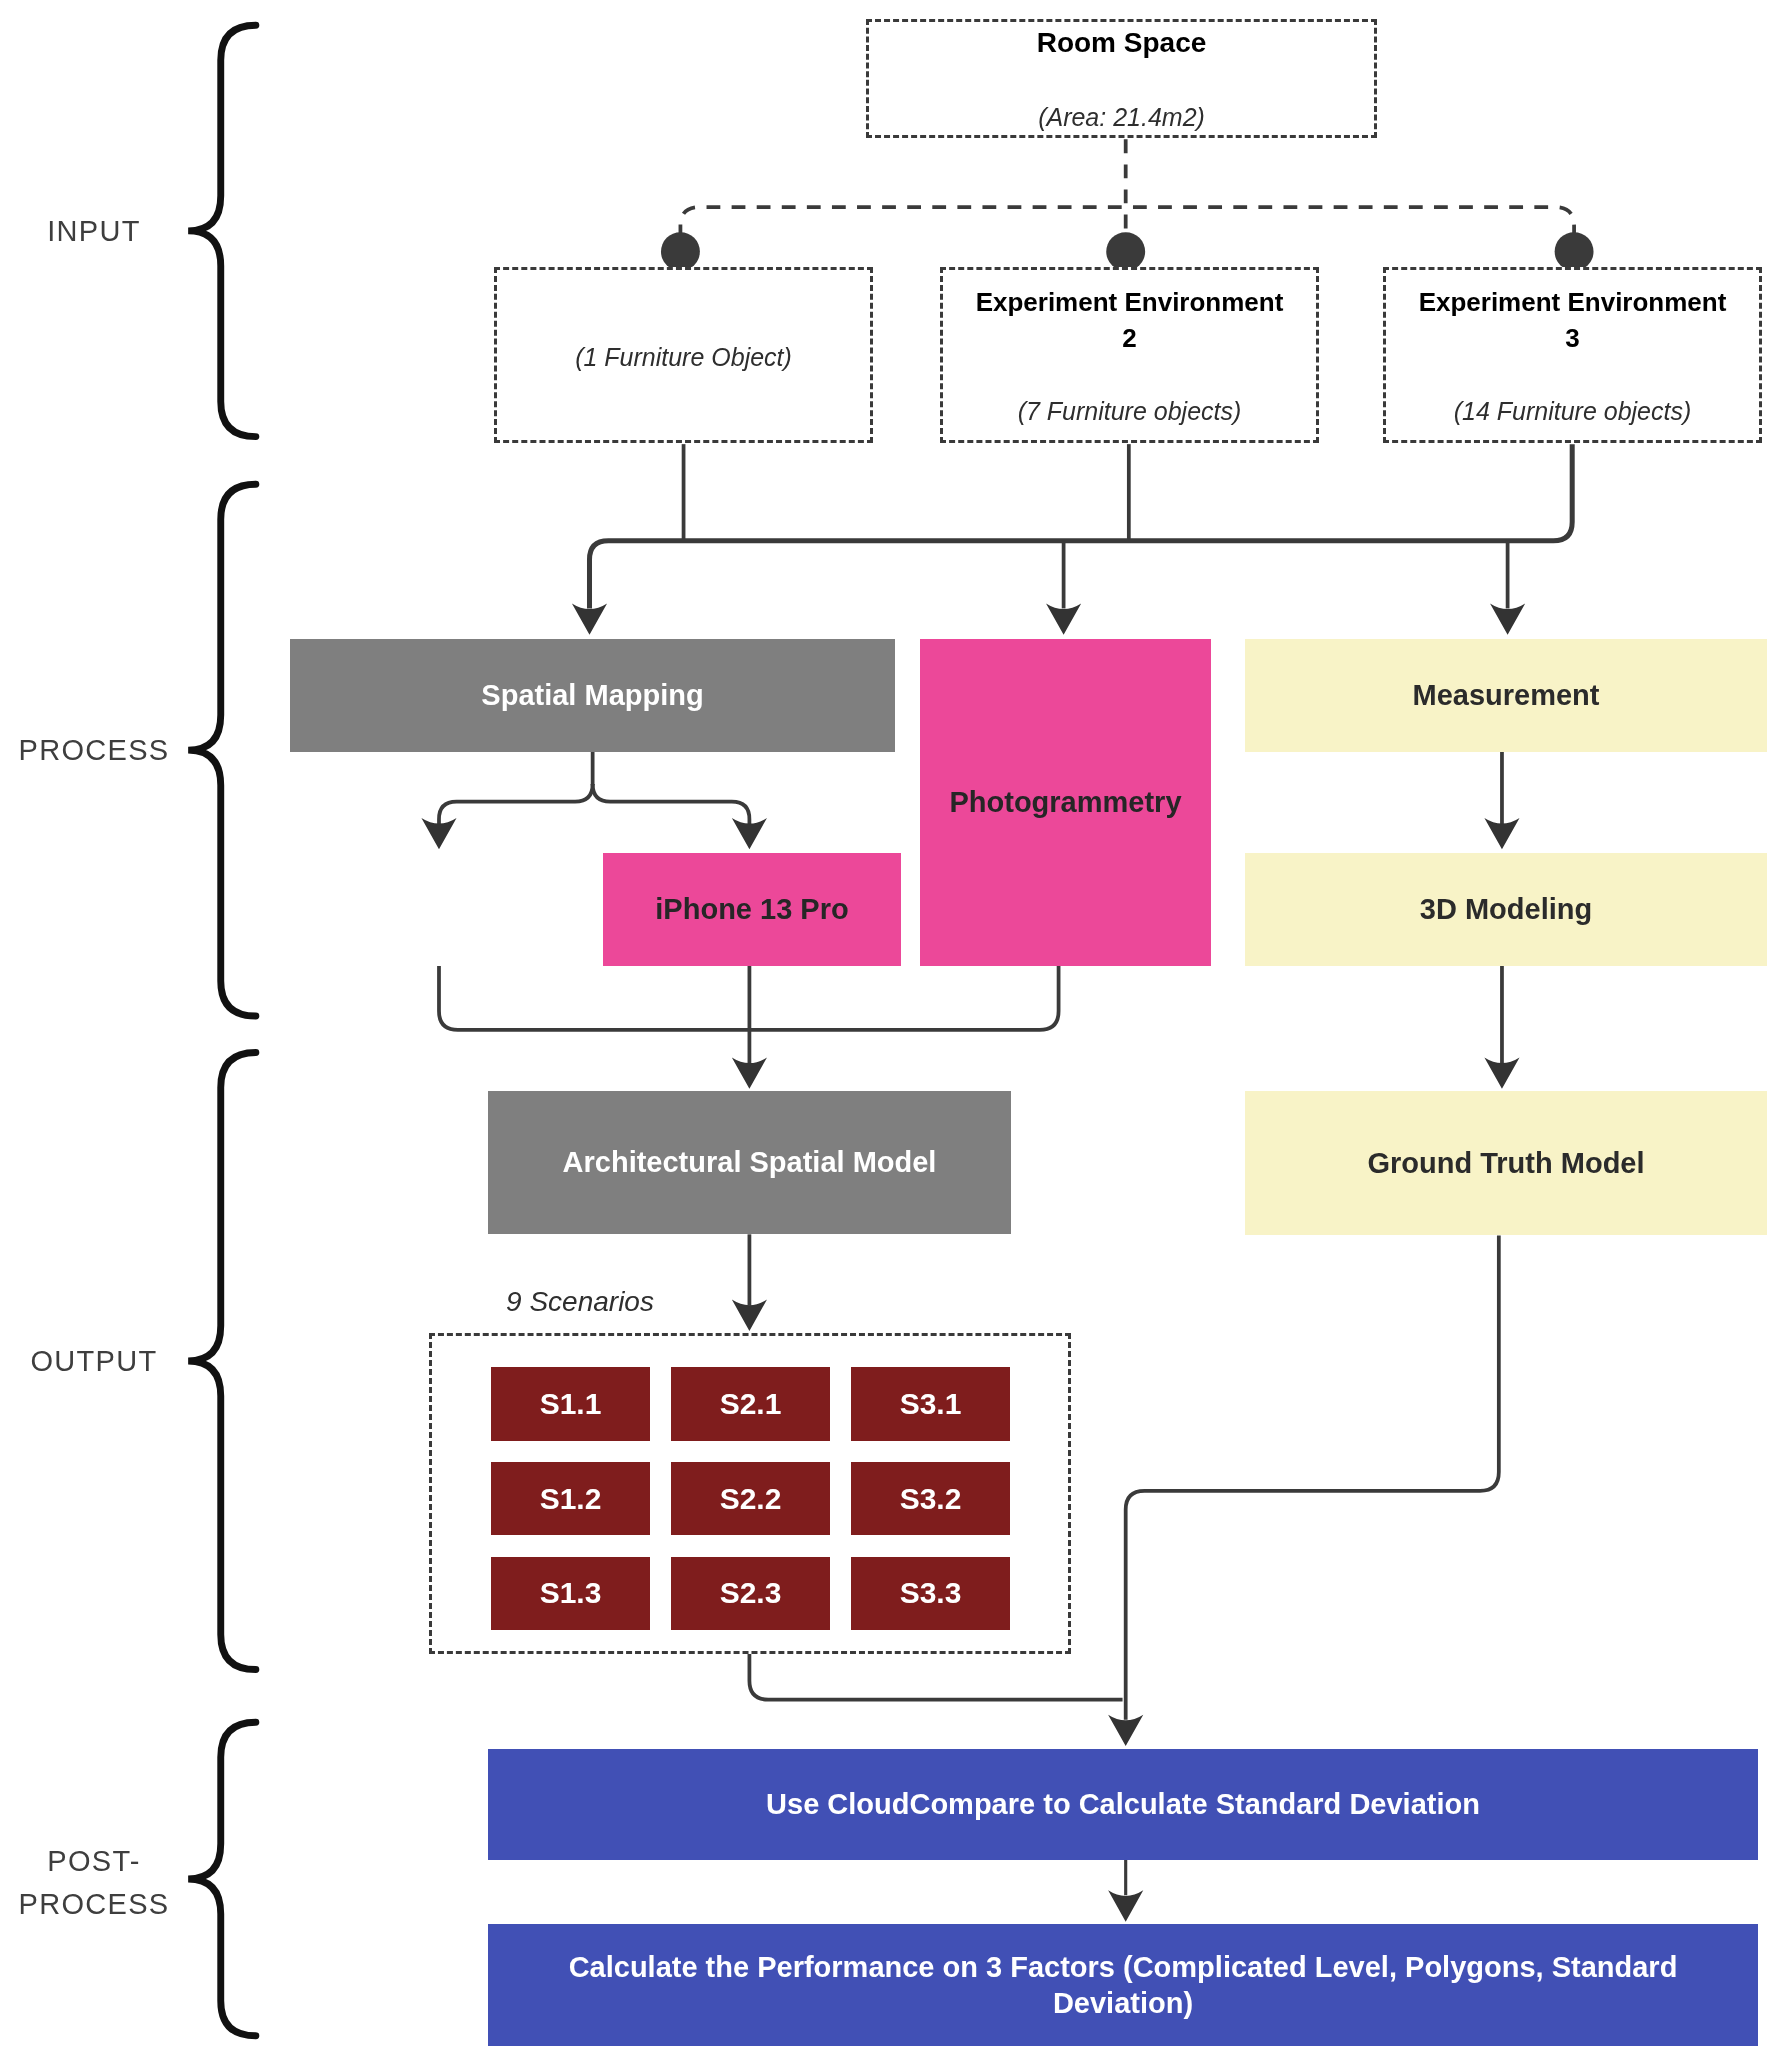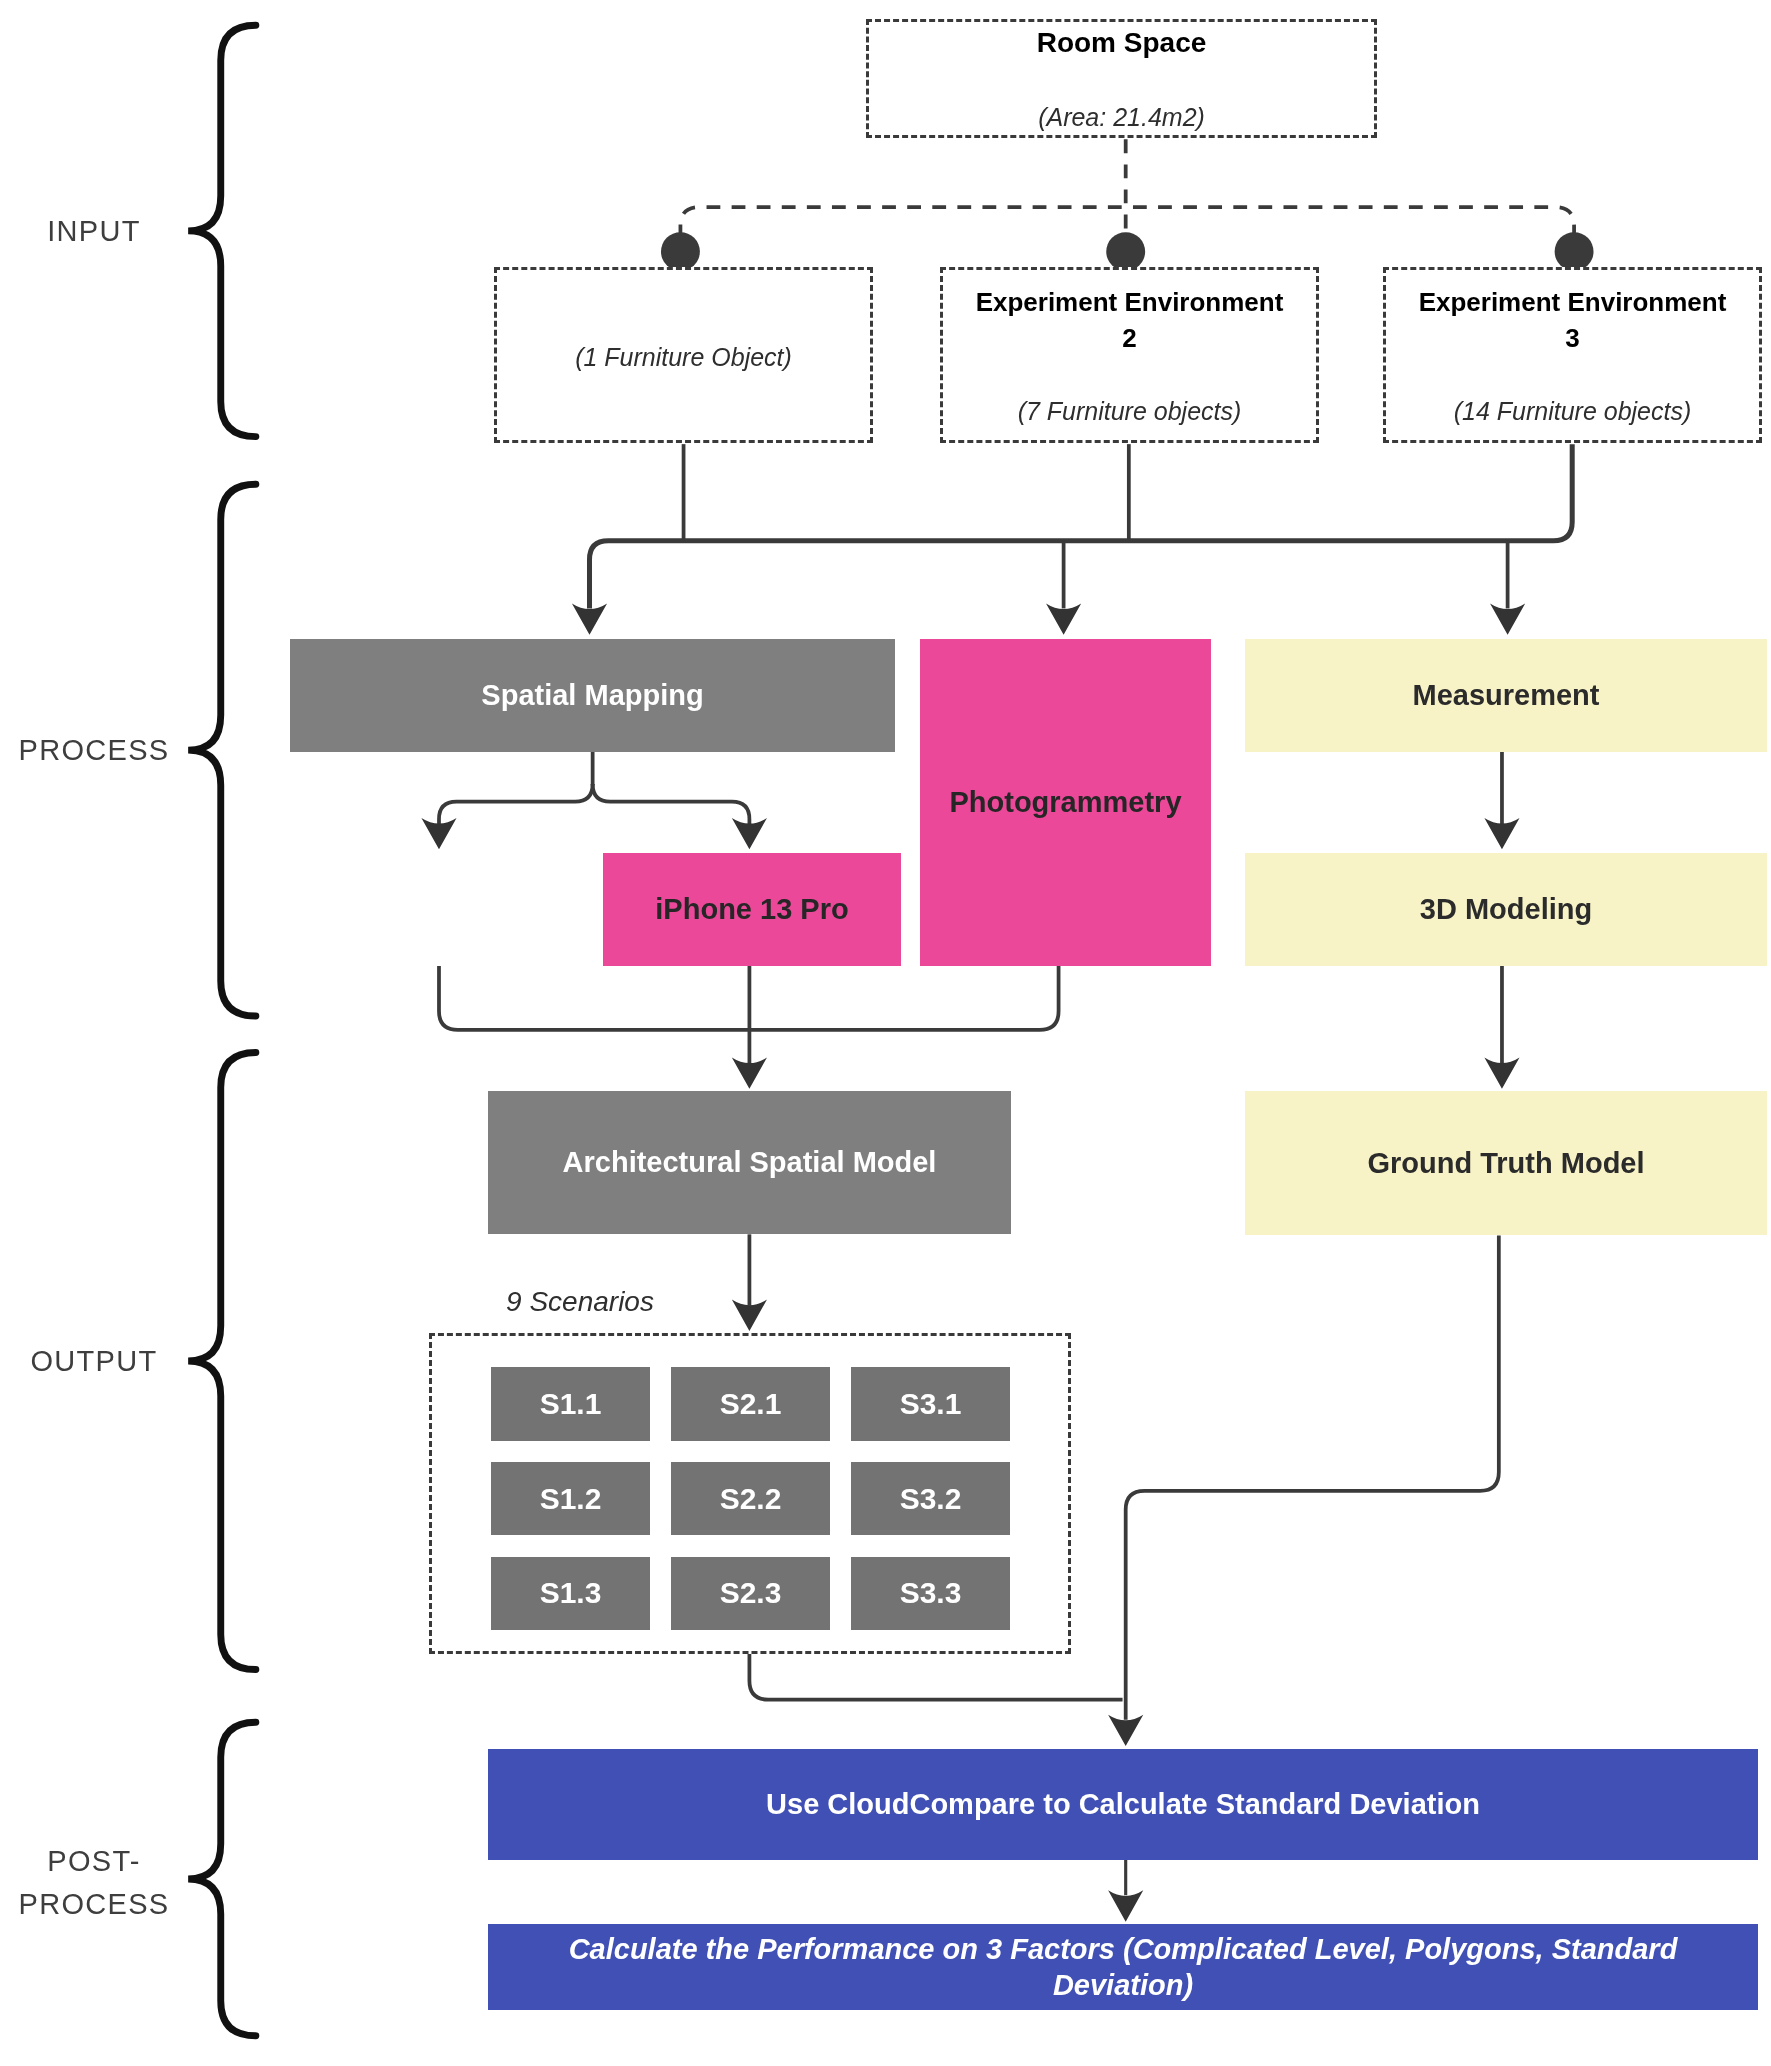--- a/index.html
+++ b/index.html
@@ -38,21 +38,21 @@
     font-style:italic;font-size:28px;color:#2f2f2f;text-align:center;
   }
   .scen-grid{
     position:absolute;left:491px;top:1367px;width:517px;height:263px;
     display:grid;
     grid-template-columns:repeat(3,159px);
     grid-template-rows:74px 73px 73px;
     column-gap:21px;row-gap:21.3px;
   }
   .scell{
-    background:#737373;color:#ffffff;
+    background:#7f1d1d;color:#ffffff;
     font-weight:bold;font-size:30px;
     display:flex;align-items:center;justify-content:center;
   }
 </style>
 </head>
 <body>
 
 <div class="canvas">
 
   <svg class="layer" width="1771" height="2066" viewBox="0 0 2824 3294">
@@ -173,18 +173,18 @@
     <div class="scell">S2.2</div>
     <div class="scell">S3.2</div>
     <div class="scell">S1.3</div>
     <div class="scell">S2.3</div>
     <div class="scell">S3.3</div>
   </div>
 
   <div class="box blue" style="left:488px;top:1749px;width:1270px;height:111px;">
     <div class="proc-label">Use CloudCompare to Calculate Standard Deviation</div>
   </div>
-  <div class="box blue" style="left:488px;top:1924px;width:1270px;height:86px;font-style:italic;">
+  <div class="box blue" style="left:488px;top:1924px;width:1270px;height:122px;">
     <div class="proc-label" style="padding:0 56px;">Calculate the Performance on 3 Factors (Complicated Level, Polygons, Standard Deviation)</div>
   </div>
 
 </div>
 
 
 </body></html>

